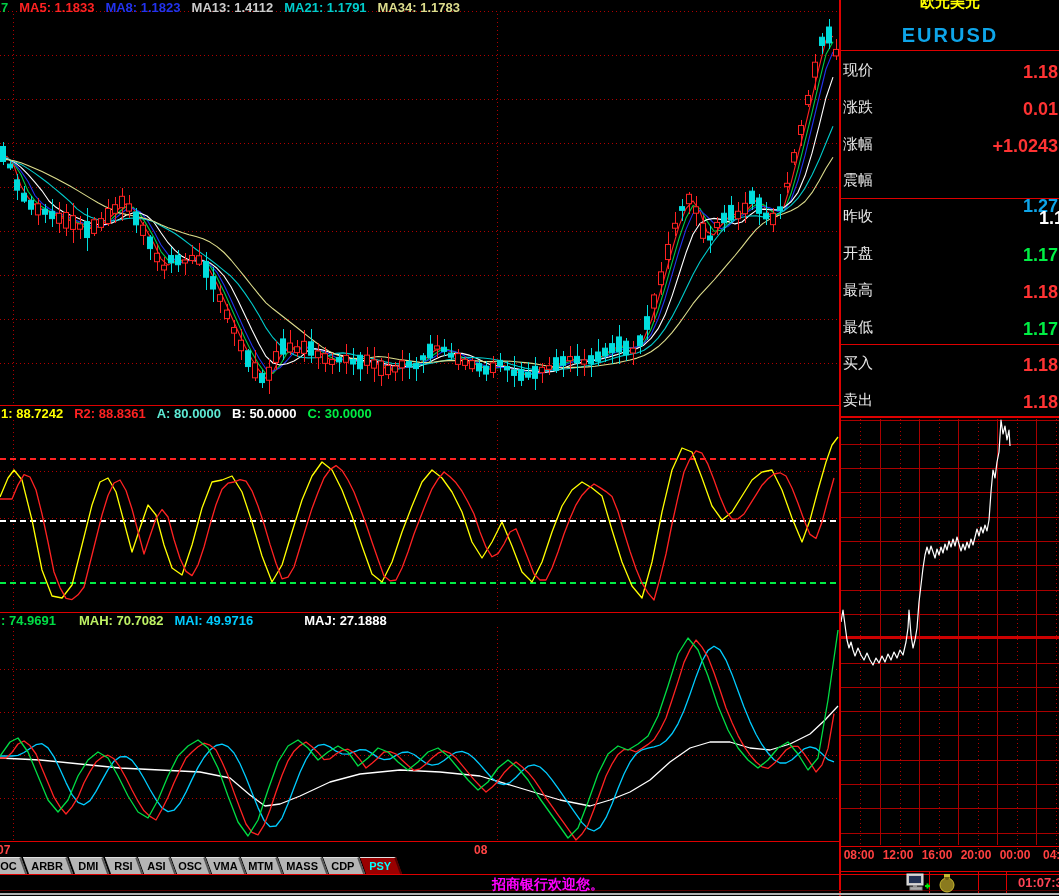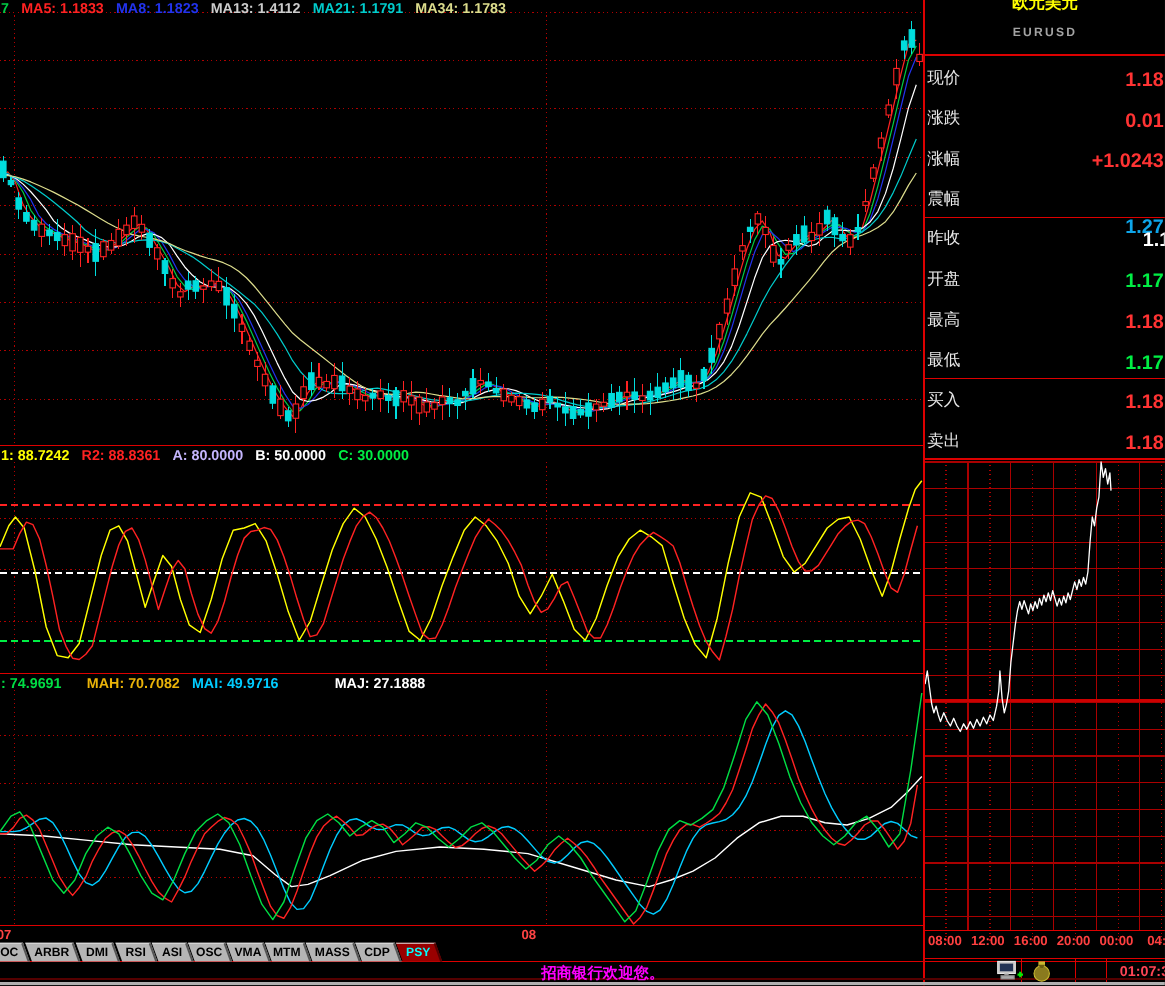--- a/index.html
+++ b/index.html
@@ -7,21 +7,21 @@
           font-family:"Liberation Sans",sans-serif;}
   #charts{position:absolute;left:0;top:0;z-index:1;}
   .hdr{position:absolute;z-index:3;display:flex;gap:11px;font-size:13px;font-weight:bold;white-space:nowrap;}
   .hdr span{display:inline-block;}
   #ma-header{left:1px;top:0px;}
   #mid-header{left:1px;top:406px;}
   #bot-header{left:1px;top:613px;}
   #quote-title-cn{position:absolute;z-index:3;left:841px;top:-7px;width:218px;text-align:center;
                   color:#ffff00;font-size:15px;font-weight:bold;}
   #quote-symbol{position:absolute;z-index:3;left:841px;top:24px;width:218px;text-align:center;
-                color:#a3a3a3;font-size:11px;font-weight:bold;letter-spacing:2px;}
+                color:#0ea5e9;font-size:20px;font-weight:bold;letter-spacing:2px;}
   .qrow{position:absolute;z-index:3;left:843px;width:216px;height:20px;}
   .qrow .ql{position:absolute;left:0;top:0;color:#e8e8e8;font-size:15px;}
   .qrow .qv{position:absolute;right:1px;top:1px;font-size:18px;font-weight:bold;}
   .datelab{position:absolute;z-index:3;top:843px;color:#ff4444;font-size:12px;font-weight:bold;}
   .tab{position:absolute;z-index:3;top:857px;height:16px;background:#b5b5b5;
        transform:skewX(20deg);border-top:1px solid #e0e0e0;border-right:2px solid #555;
        display:flex;align-items:center;justify-content:center;}
   .tab span{transform:skewX(-20deg);font-size:11px;font-weight:bold;color:#000;}
   .tab.active{background:#990000;border-right:2px solid #550000;}
   .tab.active span{color:#00ffff;}
@@ -383,27 +383,27 @@
       <span style="color: rgb(0, 204, 68);">7</span>
       <span style="color: rgb(255, 34, 34);">MA5: 1.1833</span>
       <span style="color: rgb(34, 51, 238);">MA8: 1.1823</span>
       <span style="color: rgb(204, 204, 204);">MA13: 1.4112</span>
       <span style="color: rgb(0, 204, 204);">MA21: 1.1791</span>
       <span style="color: rgb(220, 220, 140); text-align: center;">MA34: 1.1783</span>
     </div>
   <div id="mid-header" class="hdr">
       <span style="color: rgb(255, 255, 0);">1: 88.7242</span>
       <span style="color: rgb(255, 34, 34);">R2: 88.8361</span>
-      <span style="color: #c4b5fd;">A: 80.0000</span>
+      <span style="color: #5eead4;">A: 80.0000</span>
       <span style="color: rgb(255, 255, 255);">B: 50.0000</span>
       <span style="color: rgb(0, 238, 68);">C: 30.0000</span>
     </div>
   <div id="bot-header" class="hdr">
       <span style="color: rgb(0, 221, 68);">: 74.9691</span>
-      <span style="color: #eab308; padding-left: 12px;">MAH: 70.7082</span>
+      <span style="color: #bef264; padding-left: 12px;">MAH: 70.7082</span>
       <span style="color: rgb(0, 204, 255);">MAI: 49.9716</span>
       <span style="color: rgb(255, 255, 255); margin-left: 40px;">MAJ: 27.1888</span>
     </div>
 
   <div id="quote-title-cn">欧元美元</div>
   <div id="quote-symbol">EURUSD</div>
   <div id="quote-rows">
       <div class="qrow" style="top: 61px;">
         <span class="ql">现价</span>
         <span class="qv" style="color: rgb(255, 51, 51);">1.18</span>

